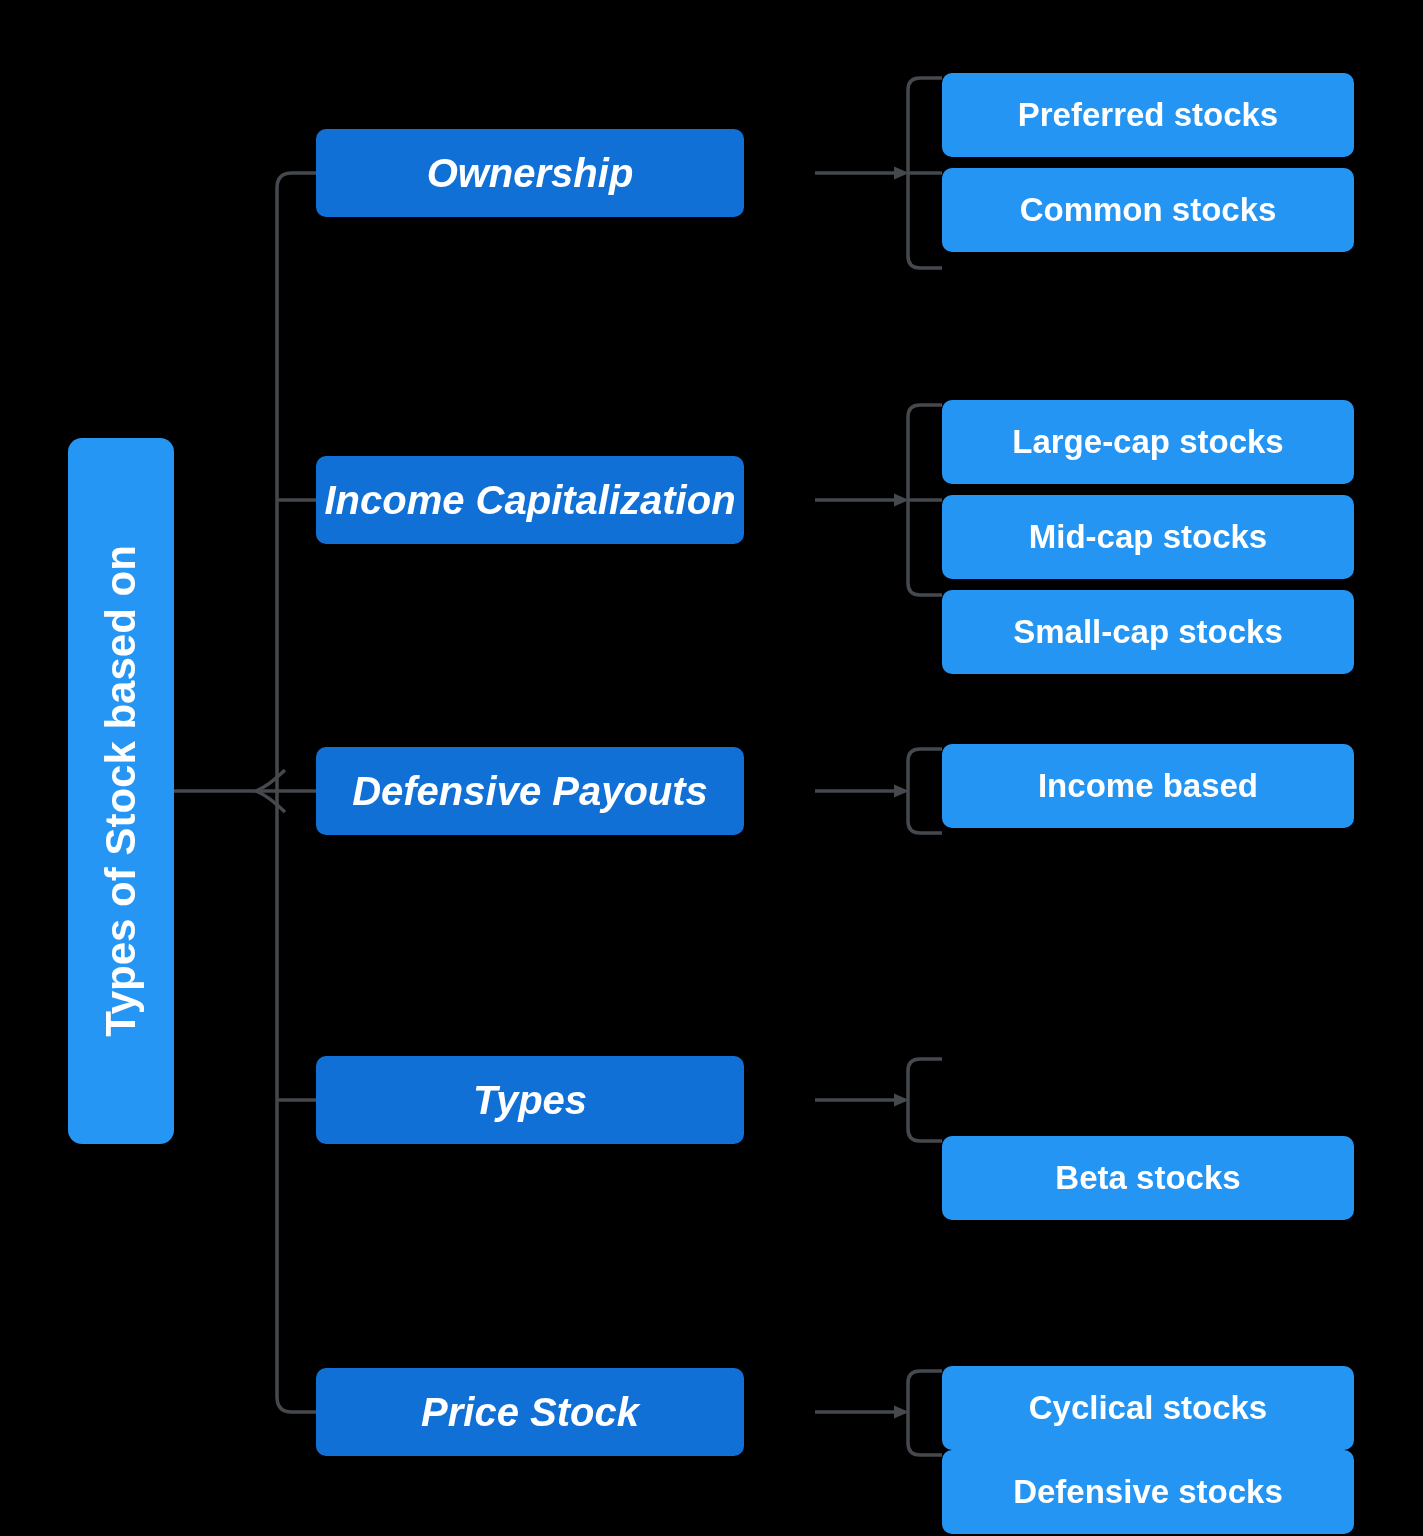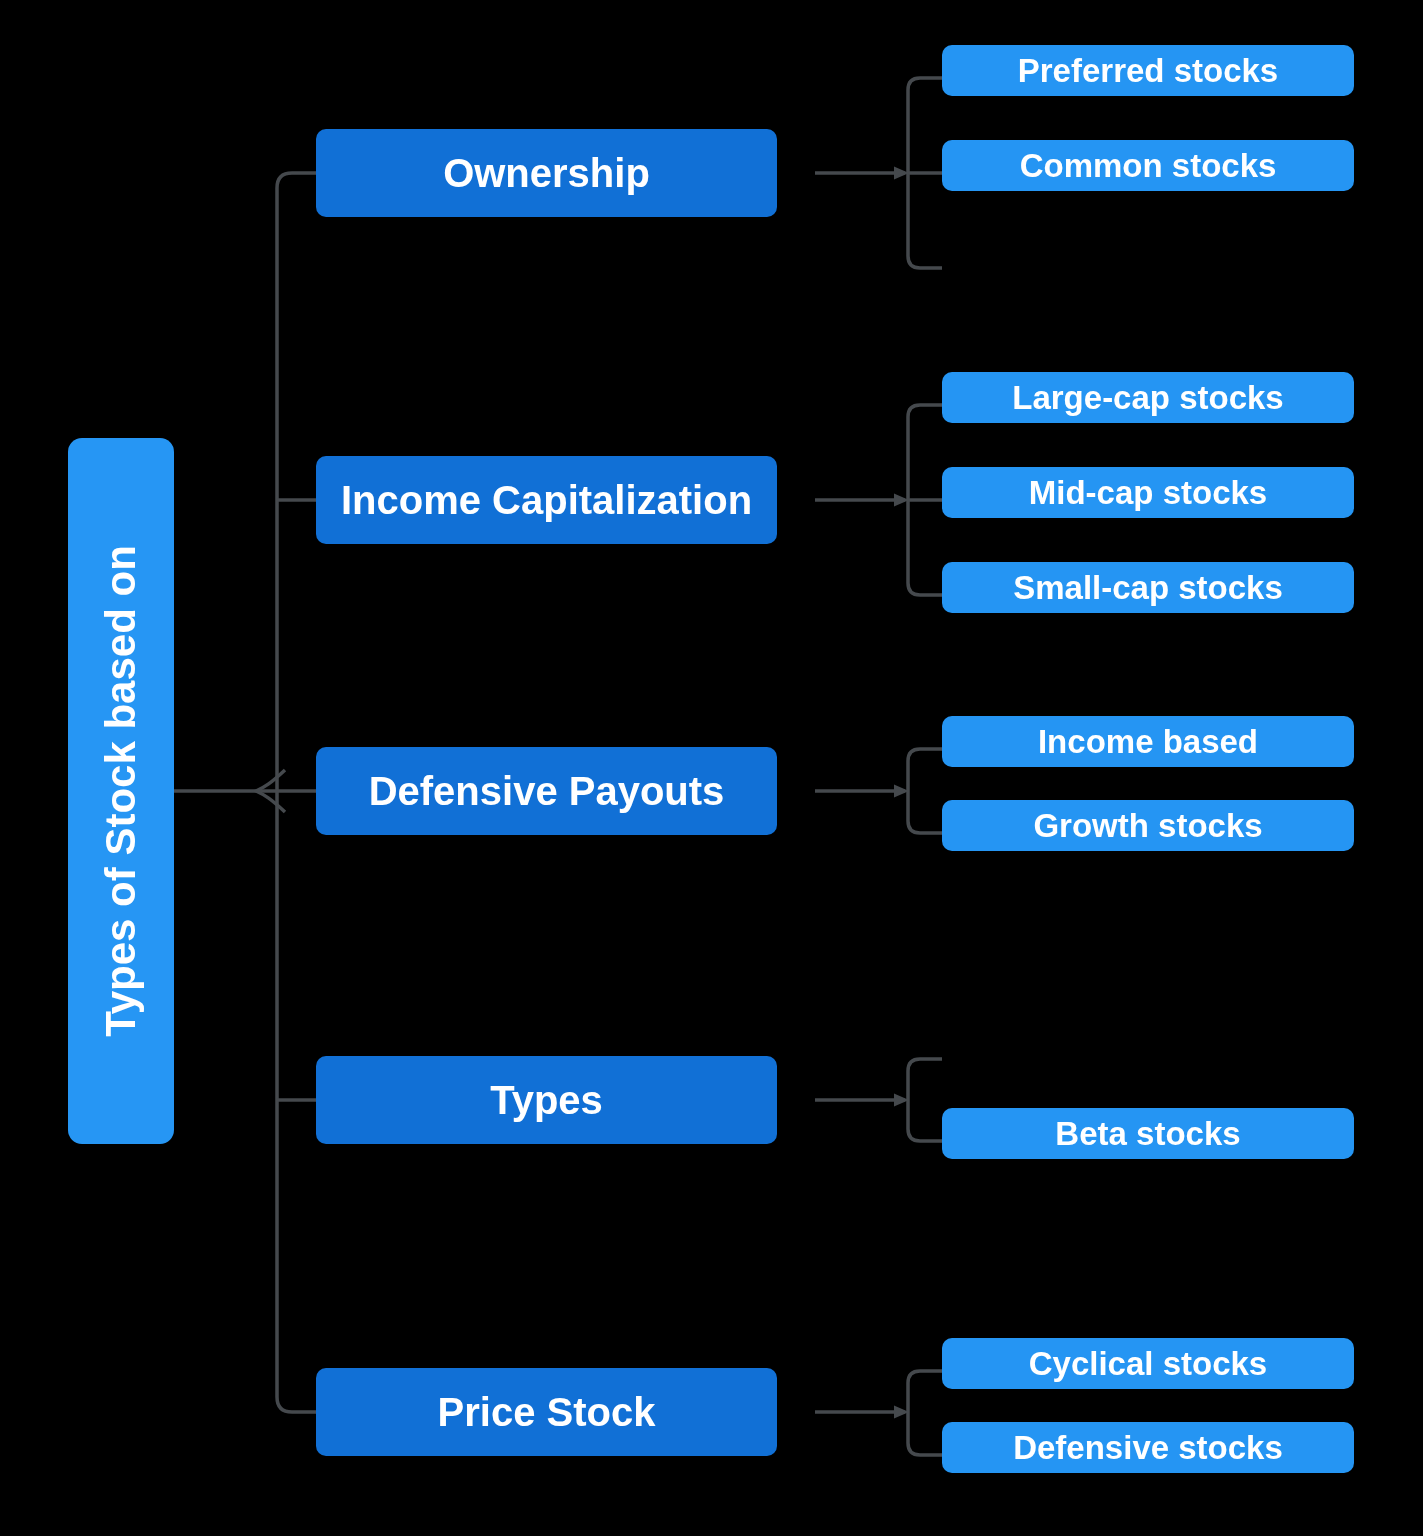--- a/index.html
+++ b/index.html
@@ -49,31 +49,33 @@
     background:var(--root-fill);
     border-radius:14px;
     font-size:42px;
   }
   .root .vlabel{
     transform:rotate(-90deg);
     white-space:nowrap;
   }
   .cat{
     left:316px;
-    width:461px;height:88px;
+    width:428px;height:88px;
     background:var(--category-fill);
     border-radius:10px;
     font-size:40px;
+    font-style:italic;
   }
   .leaf{
     left:942px;
-    width:412px;height:51px;
+    width:412px;height:84px;
     background:var(--leaf-fill);
     border-radius:10px;
     font-size:33px;
+    margin-top:28px;
   }
 </style>
 </head>
 <body>
 
 <div class="canvas">
 
   <svg class="wires" viewBox="0 0 1423 1536" aria-hidden="true">
 
     <g>
@@ -150,23 +152,20 @@
   <div class="node leaf" style="top:467px">
     <span>Mid-cap stocks</span>
   </div>
   <div class="node leaf" style="top:562px">
     <span>Small-cap stocks</span>
   </div>
 
   <div class="node leaf" style="top:716px">
     <span>Income based</span>
   </div>
-  <div class="node leaf" style="top:800px">
-    <span>Growth stocks</span>
-  </div>
 
   <div class="node leaf" style="top:1108px">
     <span>Beta stocks</span>
   </div>
 
   <div class="node leaf" style="top:1338px">
     <span>Cyclical stocks</span>
   </div>
   <div class="node leaf" style="top:1422px">
     <span>Defensive stocks</span>

